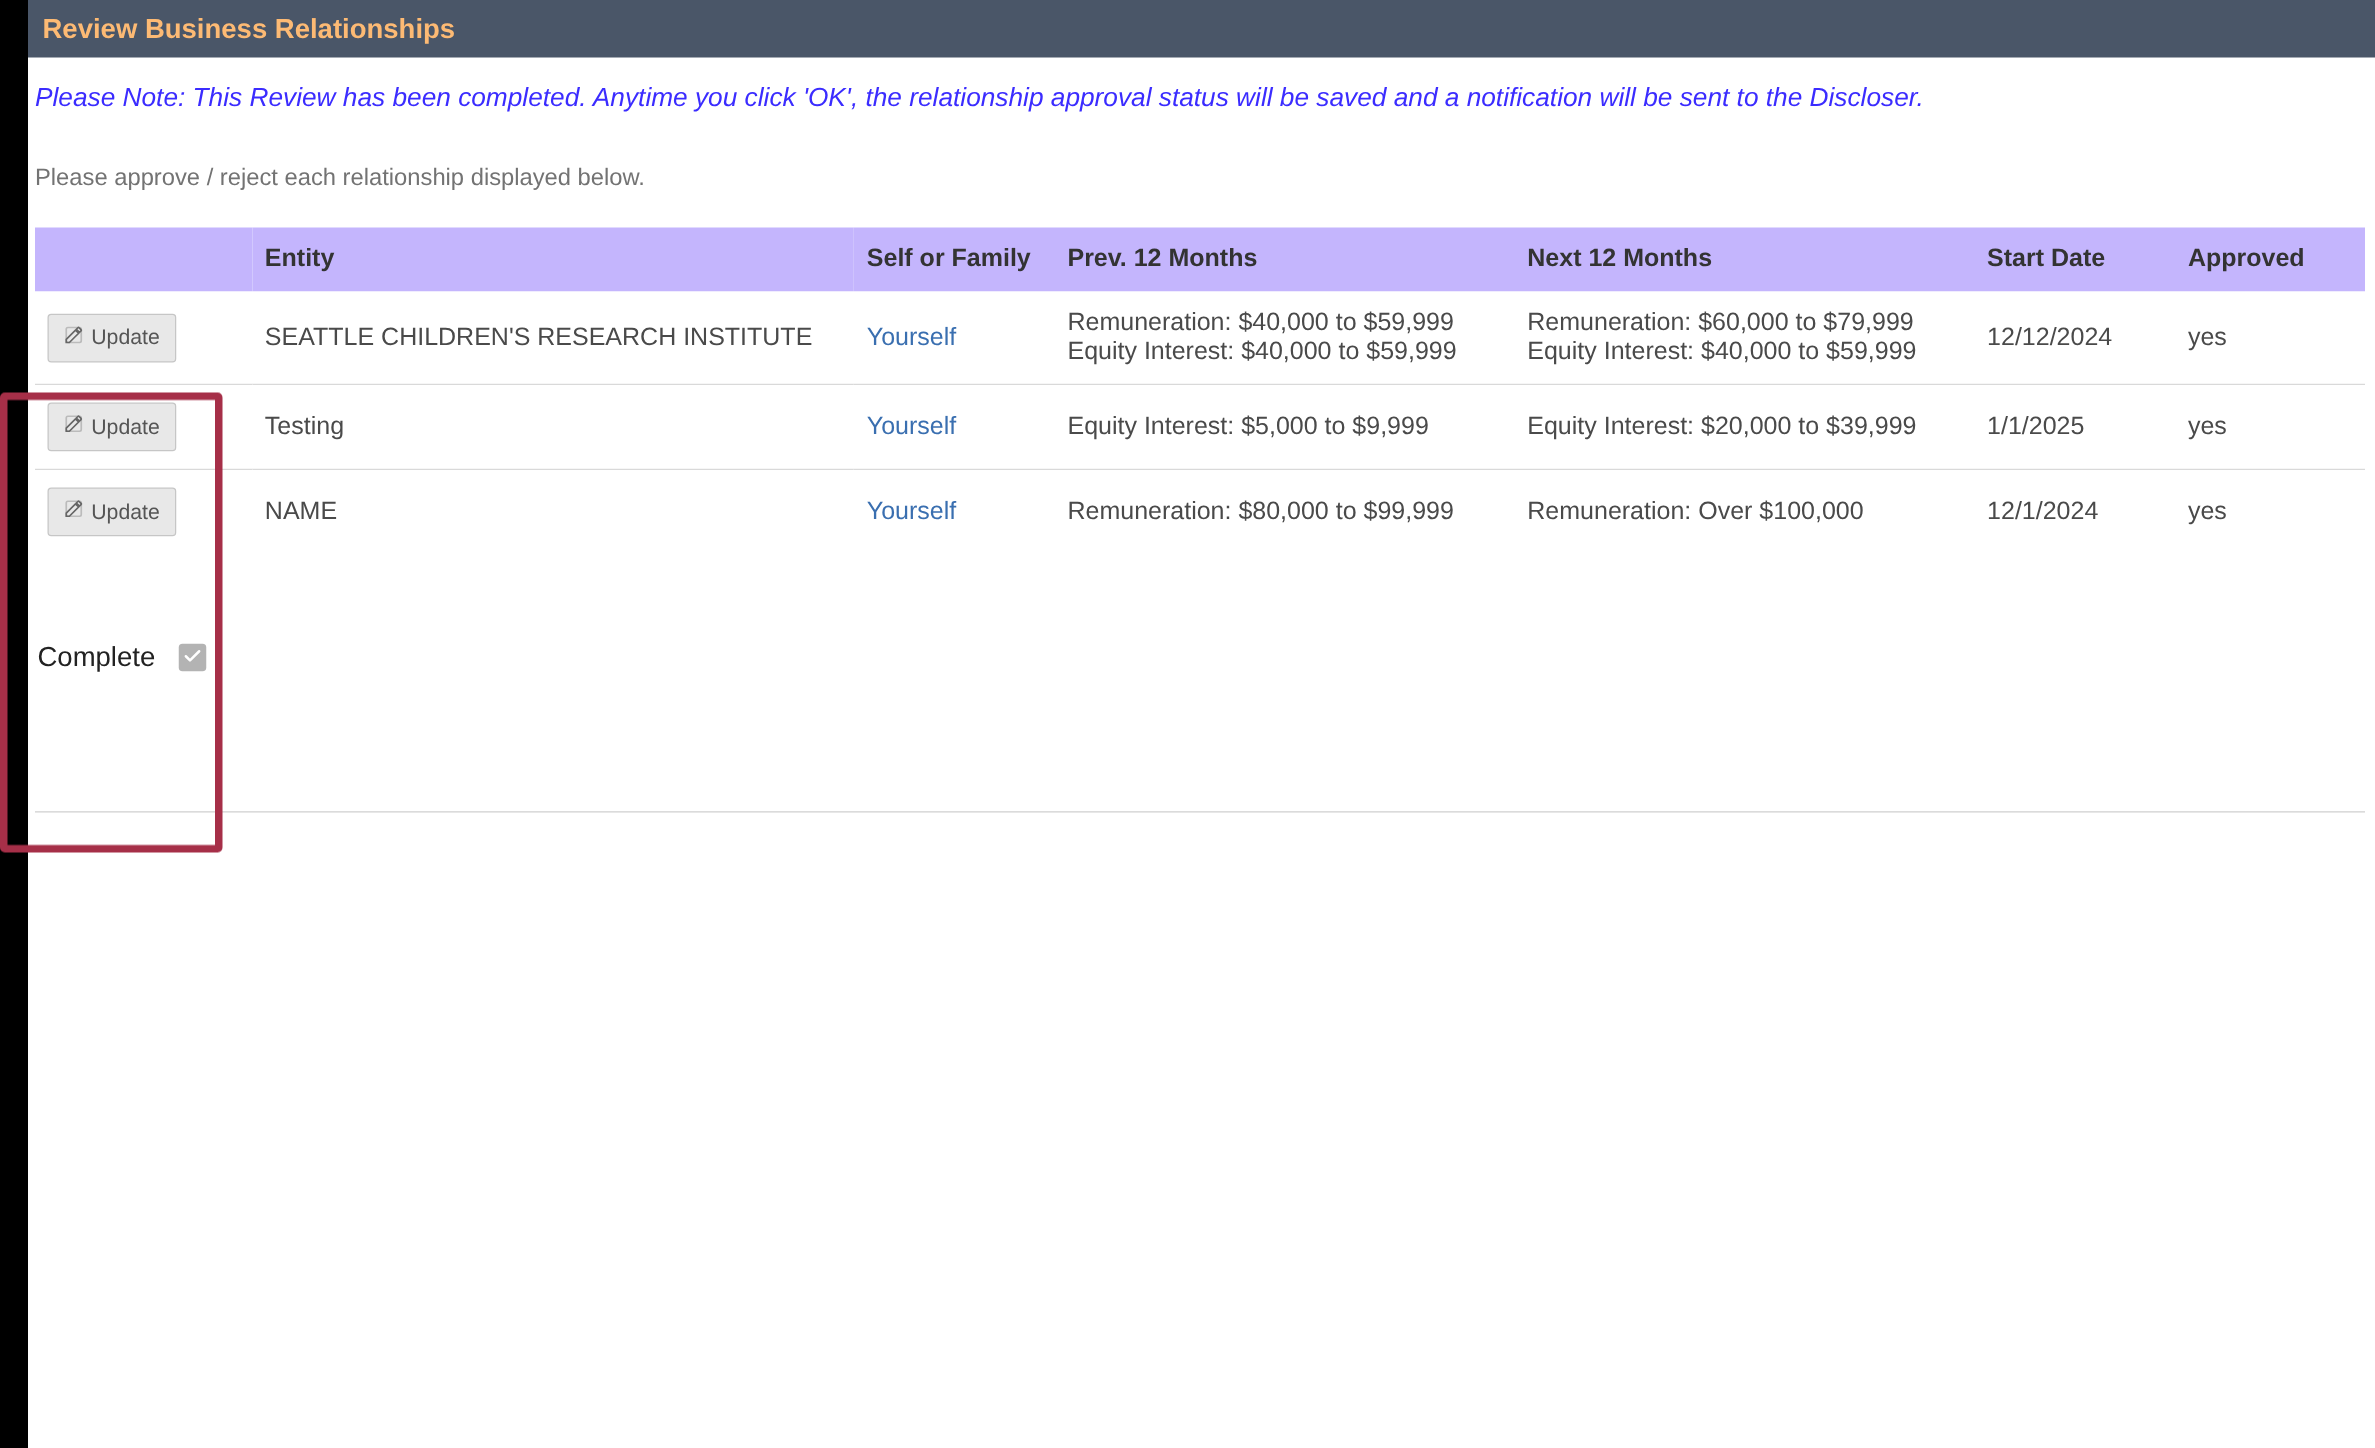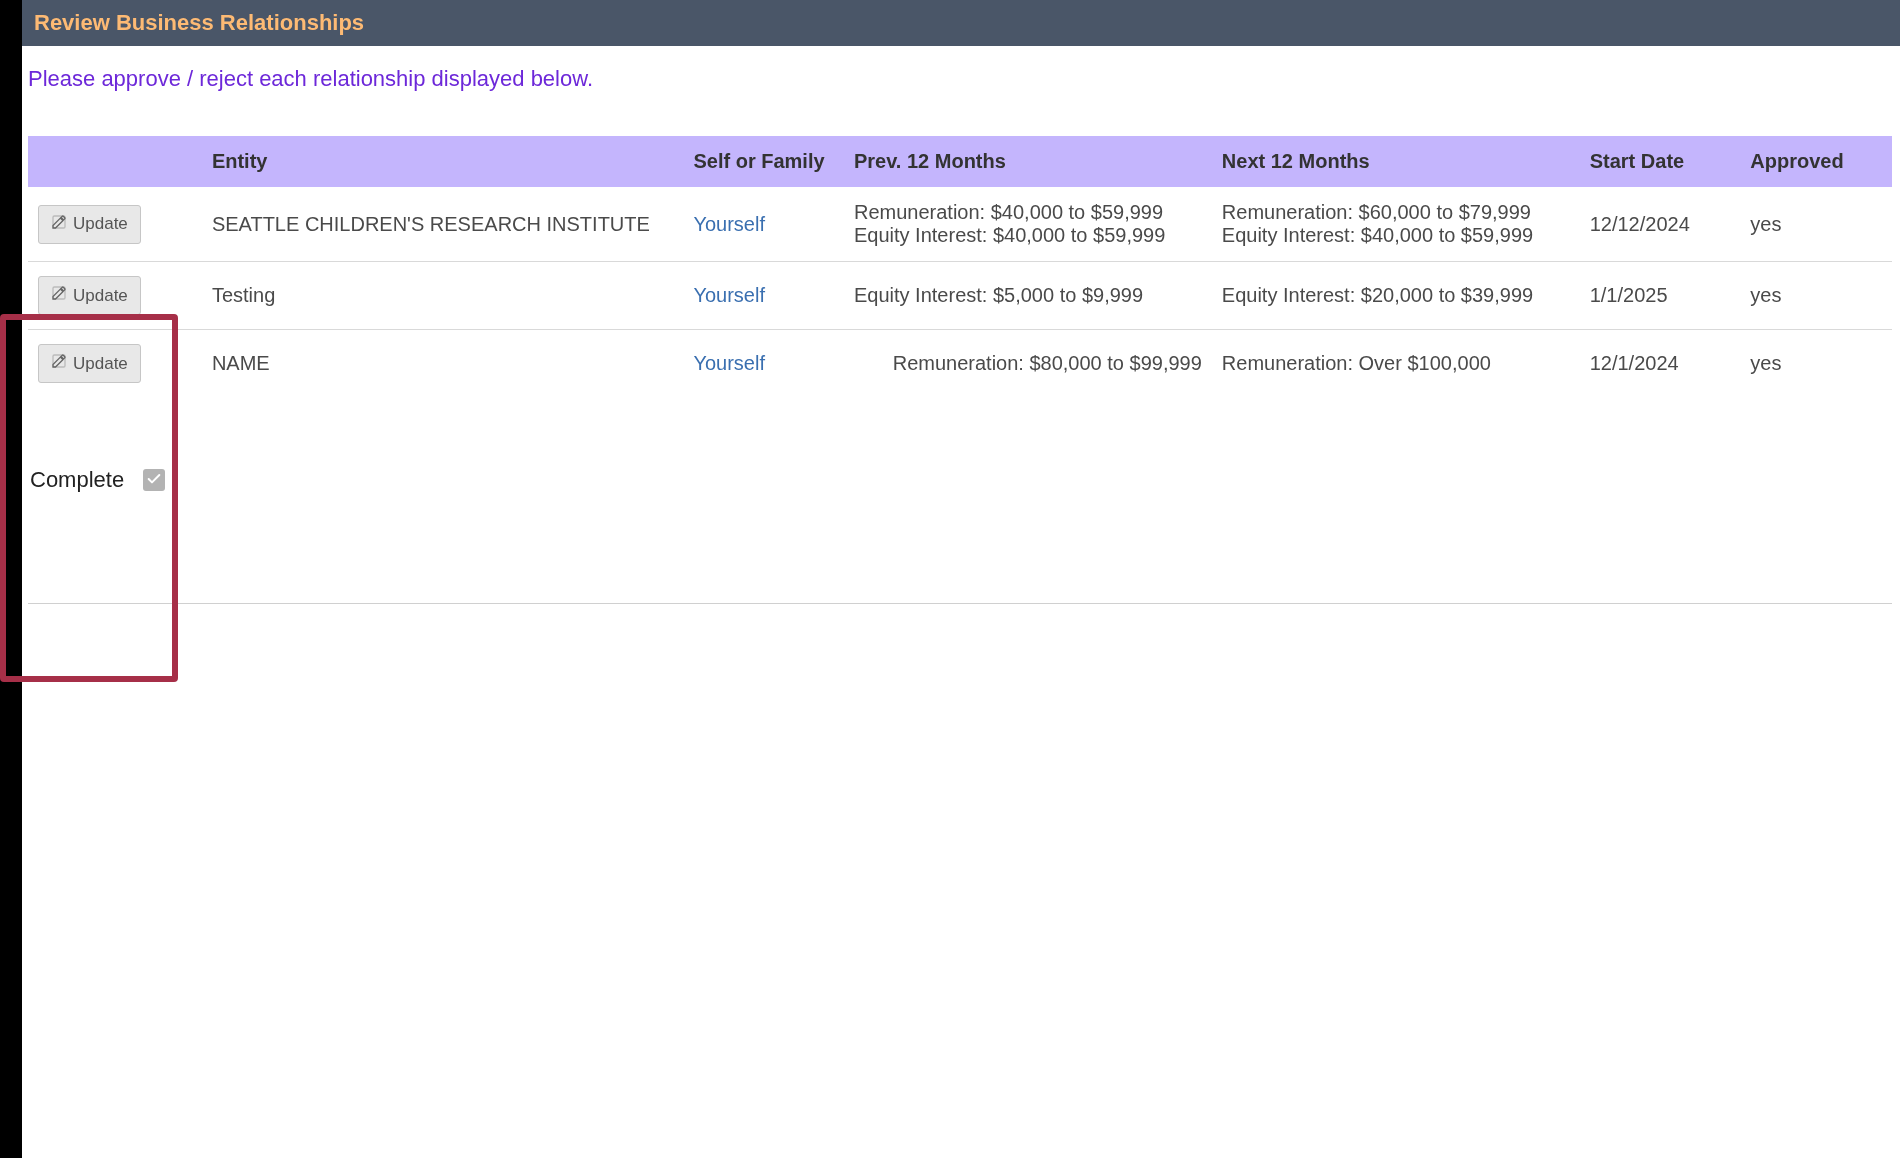--- a/index.html
+++ b/index.html
@@ -30,23 +30,23 @@
       padding: 20px 8px 20px 6px;
     }
     .note {
       color: #3b2cff;
       font-style: italic;
       font-size: 21px;
       line-height: 1.25;
       margin-bottom: 40px;
     }
     .instruction {
-      font-size: 22px;
-      color: #6d28d9;
-      margin-bottom: 44px;
+      font-size: 19px;
+      color: #737373;
+      margin-bottom: 28px;
     }
     .section-title {
       font-weight: bold;
       font-size: 20px;
       color: #222;
       margin-bottom: 2px;
     }
     table.rel {
       width: 100%;
       border-collapse: collapse;
@@ -152,20 +152,21 @@
 
 <div class="left-gutter"></div>
 <div class="highlight-box"></div>
 
 <div class="page">
   <div class="header-bar">
     <span>Review Business Relationships</span>
   </div>
 
   <div class="content">
+    <div class="note">Please Note: This Review has been completed. Anytime you click 'OK', the relationship approval status will be saved and a notification will be sent to the Discloser.</div>
 
     <div class="instruction">Please approve / reject each relationship displayed below.</div>
 
 
     <table class="rel">
       <thead>
         <tr>
           <th class="col-action"></th>
           <th class="col-entity">Entity</th>
           <th class="col-self">Self or Family</th>
@@ -223,21 +224,21 @@
                 <svg viewBox="0 0 24 24" fill="none" stroke="#666" stroke-width="2">
                     <path d="M3 17.25V21h3.75L17.81 9.94l-3.75-3.75L3 17.25zM20.71 7.04a1 1 0 0 0 0-1.41l-2.34-2.34a1 1 0 0 0-1.41 0l-1.83 1.83 3.75 3.75 1.83-1.83z"></path>
                     <rect x="3" y="3" width="18" height="18" rx="2" stroke-opacity="0.35"></rect>
                   </svg>
               </span>
               <span>Update</span>
             </button>
           </td>
           <td class="entity-cell">NAME</td>
           <td><span class="self-link">Yourself</span></td>
-          <td style="white-space:pre-line;text-align:right;">Remuneration: $80,000 to $99,999</td>
+          <td style="white-space:pre-line;">Remuneration: $80,000 to $99,999</td>
           <td style="white-space:pre-line;">Remuneration: Over $100,000</td>
           <td>12/1/2024</td>
           <td>yes</td>
         </tr>
       </tbody>
     </table>
 
     <div class="complete-row">
       <span>Complete</span>
       <span class="chk">

